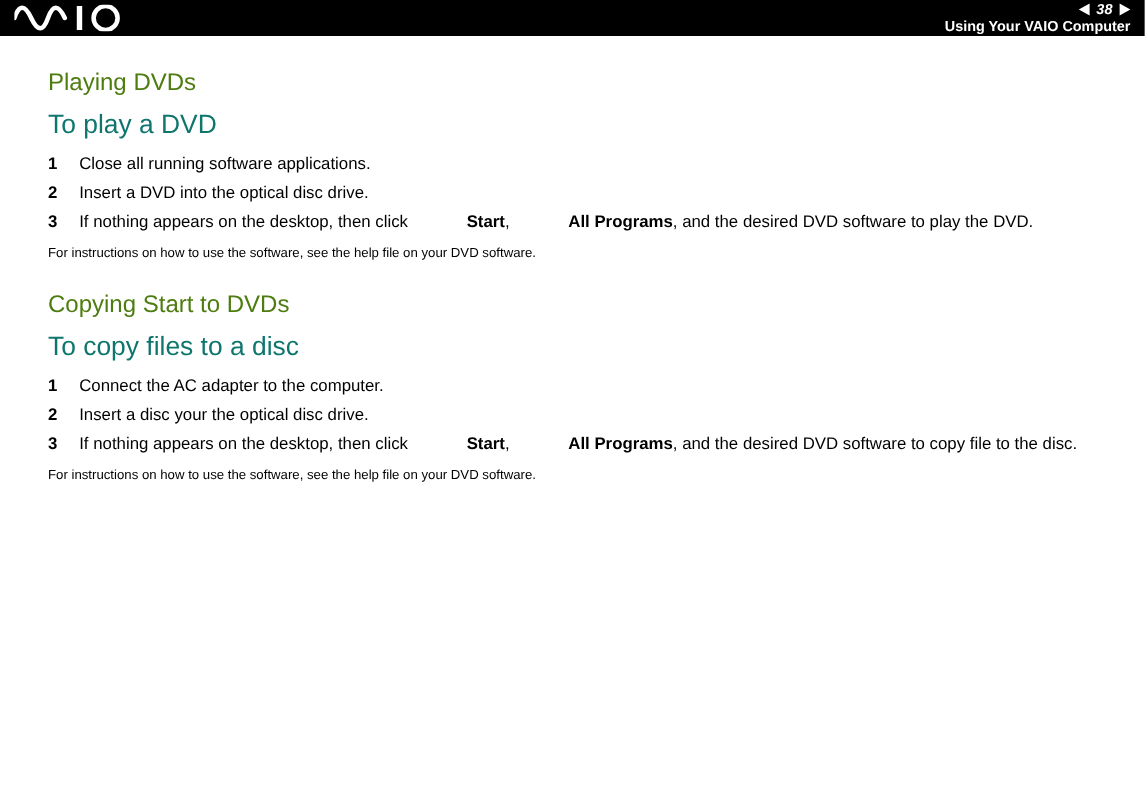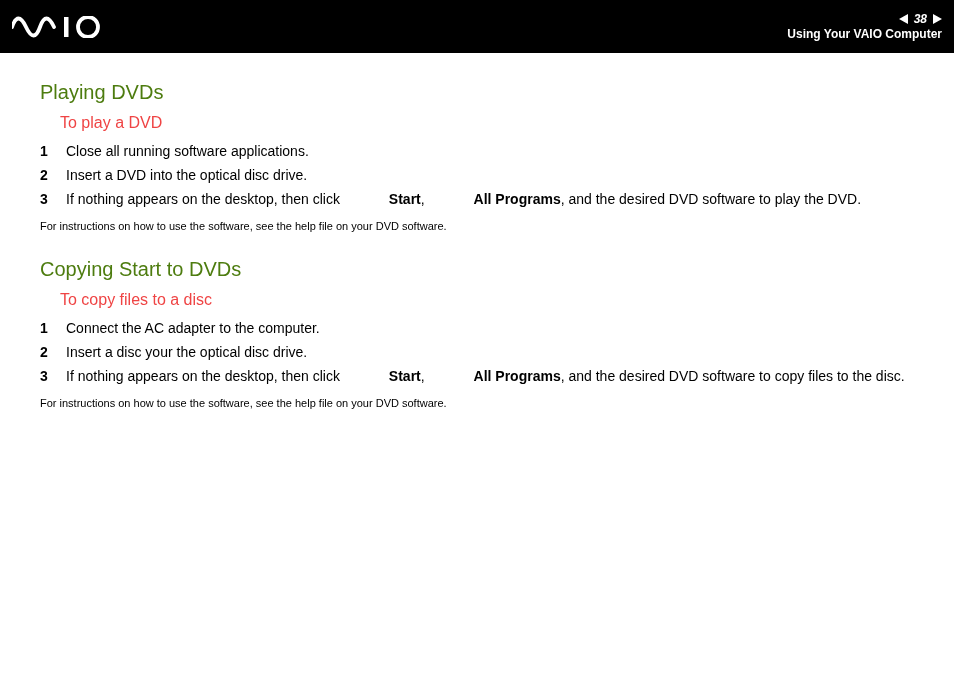--- a/index.html
+++ b/index.html
@@ -6,21 +6,21 @@
   body {
     width: 954px;
     height: 674px;
     background: #fff;
     font-family: Arial, Helvetica, sans-serif;
     color: #000;
     overflow: hidden;
   }
   .header {
     background: #000;
-    height: 53px;
+    height: 30px;
     display: flex;
     align-items: center;
     justify-content: space-between;
     padding: 0 12px;
   }
   .logo svg { display: block; }
   .header-right {
     display: flex;
     flex-direction: column;
     align-items: flex-end;
@@ -44,25 +44,24 @@
   .content {
     padding: 28px 40px 0 40px;
   }
   .h-blue {
     color: #4d7c0f;
     font-size: 20px;
     font-weight: 400;
     margin-bottom: 10px;
   }
   .h-gray {
-    color: #ef4444;
-    font-size: 16px;
+    color: #0f766e;
+    font-size: 22px;
     font-weight: 400;
     margin-bottom: 8px;
-    margin-left: 20px;
   }
   .steps { margin-bottom: 6px; }
   .step {
     display: flex;
     align-items: baseline;
     font-size: 14px;
     line-height: 1.7;
   }
   .step-num {
     font-weight: bold;
@@ -124,18 +123,18 @@
     <div class="step">
       <span class="step-num">1</span>
       <span class="step-text">Connect the AC adapter to the computer.</span>
     </div>
     <div class="step">
       <span class="step-num">2</span>
       <span class="step-text">Insert a disc your the optical disc drive.</span>
     </div>
     <div class="step">
       <span class="step-num">3</span>
-      <span class="step-text"><span>If nothing appears on the desktop, then click </span><b>Start</b><span>, </span><b>All Programs</b><span>, and the desired DVD software to copy files to the disc.</span></span>
+      <span class="step-text"><span>If nothing appears on the desktop, then click </span><b>Start</b><span>, </span><b>All Programs</b><span>, and the desired DVD software to copy file to the disc.</span></span>
     </div>
   </div>
   <div class="note">For instructions on how to use the software, see the help file on your DVD software.</div>
 
 </div>
 
 </body></html>

